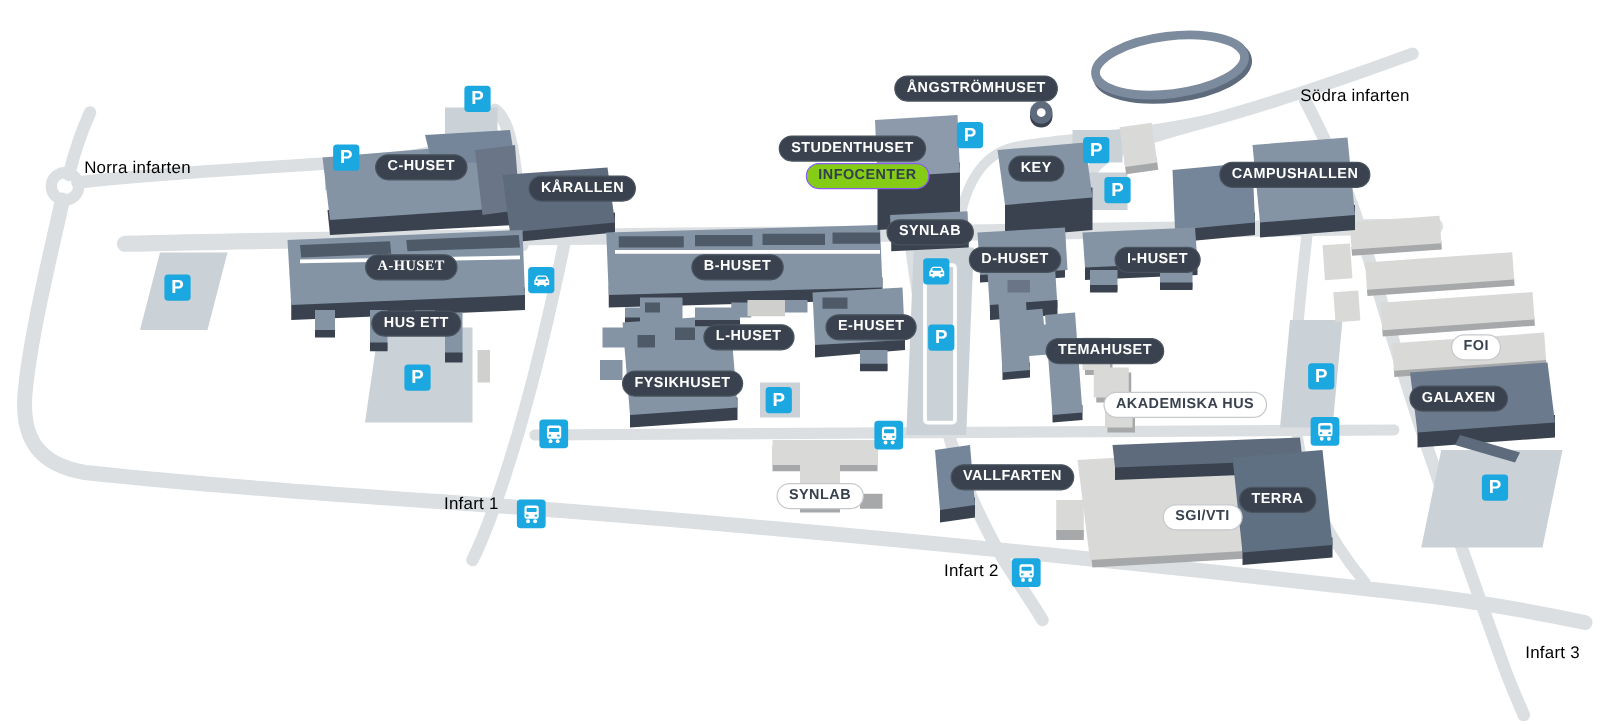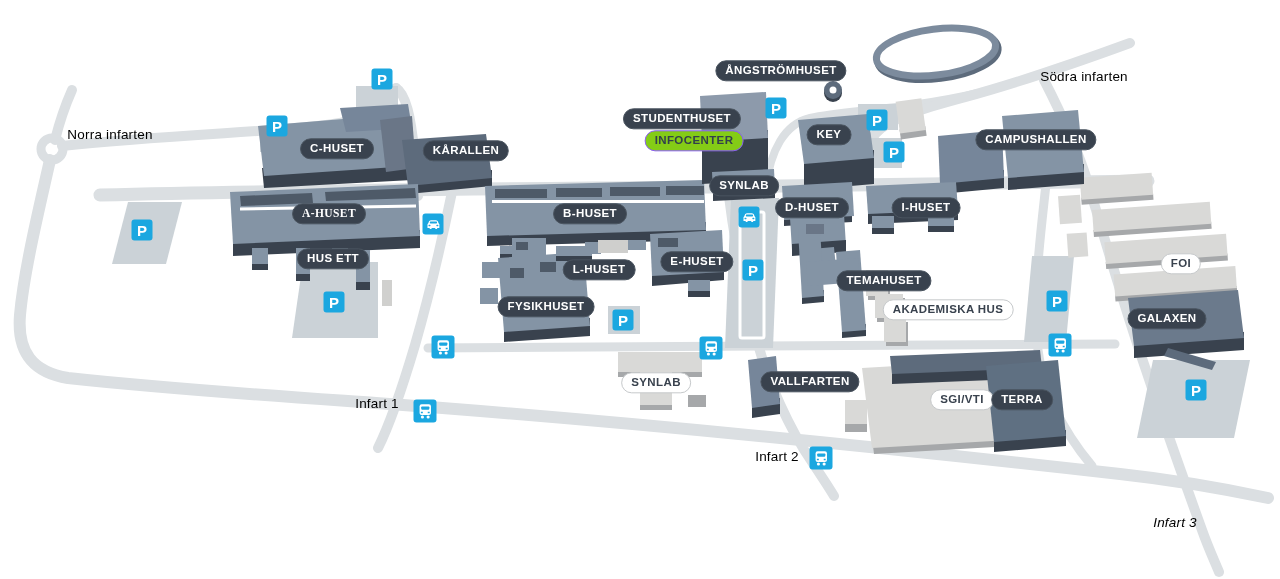--- a/index.html
+++ b/index.html
@@ -8,21 +8,21 @@
     font-family:"Liberation Sans","DejaVu Sans",sans-serif;
   }
   .map svg.base{position:absolute;left:0;top:0;}
   #overlay{position:absolute;left:0;top:0;width:100%;height:100%;}
   .pill{
     position:absolute;transform:translate(-50%,-50%);
     white-space:nowrap;font-weight:700;font-size:11.5px;letter-spacing:.4px;
     padding:2px 9px 3px;border-radius:11px;line-height:1.25;
   }
   .pill.dark{background:#39424E;color:#fff;border:1px solid #4A545F;}
-  .pill.light{background:#fff;color:#39424E;border:1.5px solid #C6C9CB;}
+  .pill.light{background:#fff;color:#39424E;border:1.5px solid #C6C9CB;margin-top:14px;}
   .pill.teal{background:#84cc16;color:#33404C;border:1px solid #8b5cf6;}
   .road-label{
     position:absolute;transform:translate(-50%,-50%);
     color:#000000;font-size:13.5px;font-weight:400;white-space:nowrap;letter-spacing:.2px;
   }
   .tile{
     position:absolute;transform:translate(-50%,-50%);
     background:#1BA7E0;border-radius:3px;display:flex;align-items:center;justify-content:center;
   }
   .tile.p{width:21px;height:21px;color:#fff;font-weight:700;font-size:15px;line-height:1;}
@@ -214,21 +214,21 @@
       <polygon points="994,436 1066,430 1066,446 994,452" fill="#39424E"></polygon>
       <polygon points="986,366 1058,360 1066,436 994,442" fill="#5F7082"></polygon>
 
       <polygon points="1134,340 1244,332 1244,350 1134,358" fill="#39424E"></polygon>
       <polygon points="1128,298 1238,290 1244,338 1134,346" fill="#6B7A8C"></polygon>
       <polygon points="1168,348 1216,362 1212,370 1164,356" fill="#5D6B7C"></polygon>
     </g>
   </svg>
 
   <div id="overlay">
-      <div class="pill dark" style="left: 337px; top: 149px;">C-HUSET</div>
+      <div class="pill dark" style="left: 337px; top: 134px;">C-HUSET</div>
       <div class="pill dark" style="left: 466px; top: 151px;">KÅRALLEN</div>
       <div class="pill dark" style="left: 781px; top: 71px;">ÅNGSTRÖMHUSET</div>
       <div class="pill dark" style="left: 682px; top: 119px;">STUDENTHUSET</div>
       <div class="pill teal" style="left: 694px; top: 141px;">INFOCENTER</div>
       <div class="pill dark" style="left: 829px; top: 135px;">KEY</div>
       <div class="pill dark" style="left: 1036px; top: 140px;">CAMPUSHALLEN</div>
       <div class="pill dark" style="left: 744px; top: 186px;">SYNLAB</div>
       <div class="pill dark" style="left: 329px; top: 214px; font-family: Liberation Serif, serif;">A-HUSET</div>
       <div class="pill dark" style="left: 590px; top: 214px;">B-HUSET</div>
       <div class="pill dark" style="left: 812px; top: 208px;">D-HUSET</div>
@@ -242,21 +242,21 @@
       <div class="pill light" style="left: 656px; top: 383px;">SYNLAB</div>
       <div class="pill dark" style="left: 810px; top: 382px;">VALLFARTEN</div>
       <div class="pill light" style="left: 962px; top: 400px;">SGI/VTI</div>
       <div class="pill dark" style="left: 1022px; top: 400px;">TERRA</div>
       <div class="pill light" style="left: 1181px; top: 264px;">FOI</div>
       <div class="pill dark" style="left: 1167px; top: 319px;">GALAXEN</div>
       <div class="road-label" style="left: 110px; top: 134px;">Norra infarten</div>
       <div class="road-label" style="left: 1084px; top: 76px;">Södra infarten</div>
       <div class="road-label" style="left: 377px; top: 403px; text-align: right;">Infart 1</div>
       <div class="road-label" style="left: 777px; top: 456px;">Infart 2</div>
-      <div class="road-label" style="left: 1175px; top: 522px; font-style: italic;">Infart 3</div>
+      <div class="road-label" style="left: 1242px; top: 522px;">Infart 3</div>
       <div class="tile p" style="left: 382px; top: 79px;">P</div>
       <div class="tile p" style="left: 277px; top: 126px;">P</div>
       <div class="tile p" style="left: 142px; top: 230px;">P</div>
       <div class="tile p" style="left: 334px; top: 302px;">P</div>
       <div class="tile p" style="left: 623px; top: 320px;">P</div>
       <div class="tile p" style="left: 753px; top: 270px;">P</div>
       <div class="tile p" style="left: 776px; top: 108px;">P</div>
       <div class="tile p" style="left: 877px; top: 120px;">P</div>
       <div class="tile p" style="left: 894px; top: 152px;">P</div>
       <div class="tile p" style="left: 1057px; top: 301px;">P</div>

